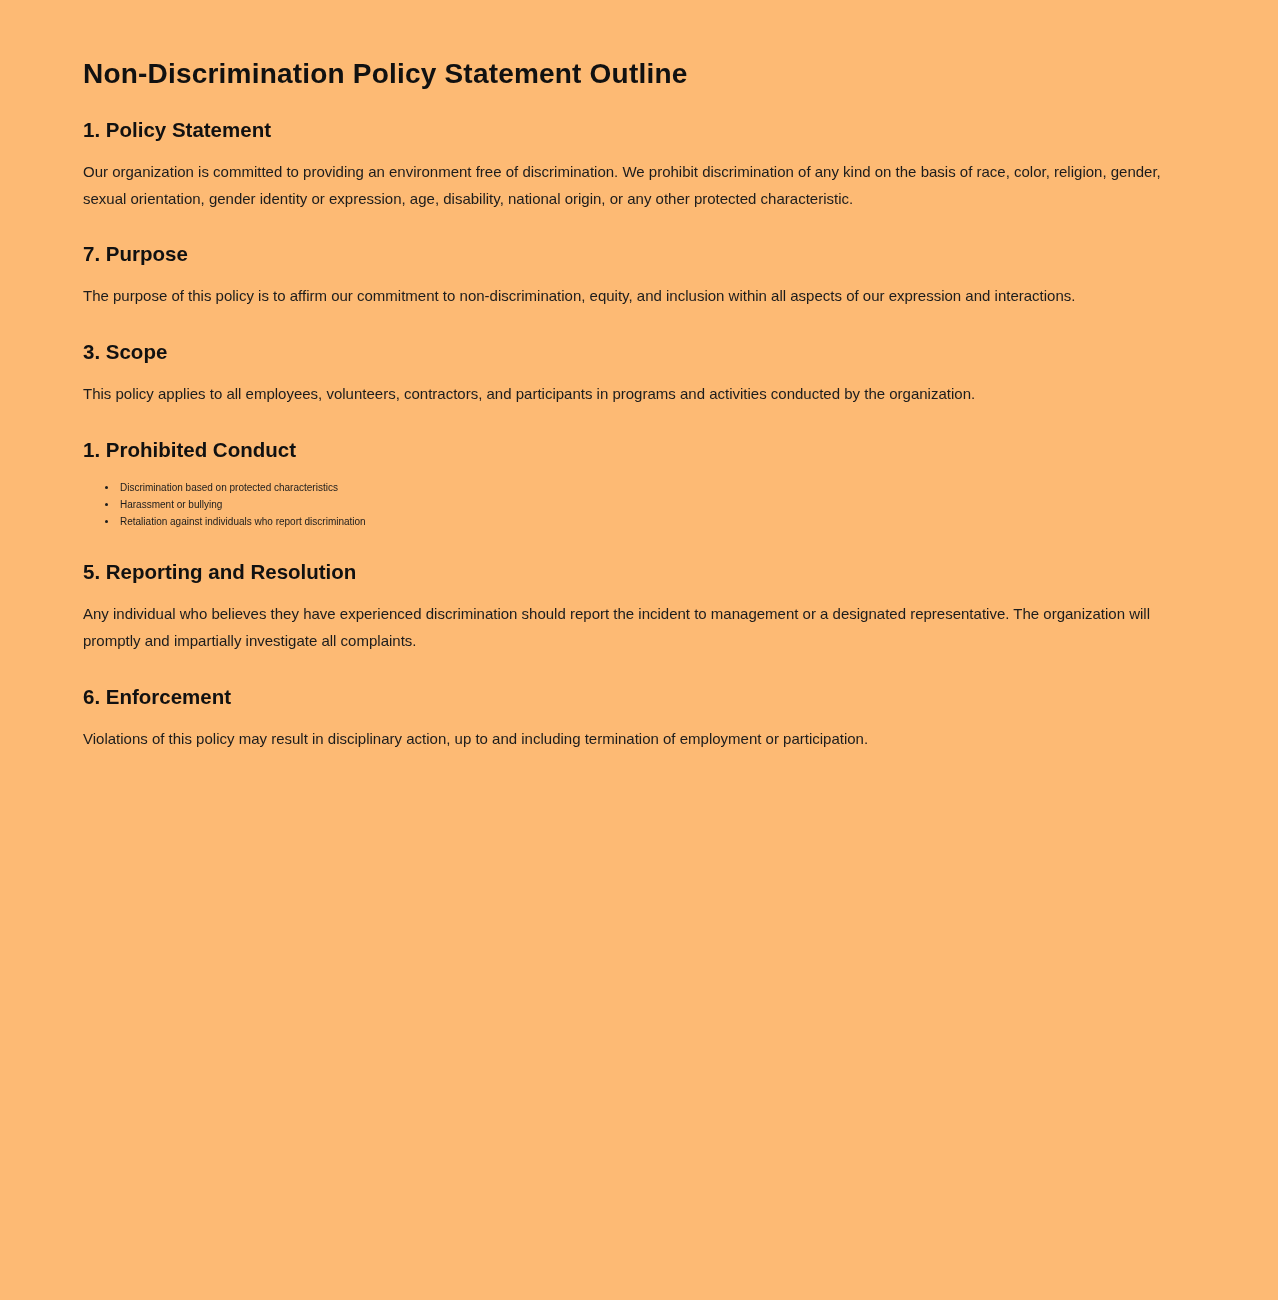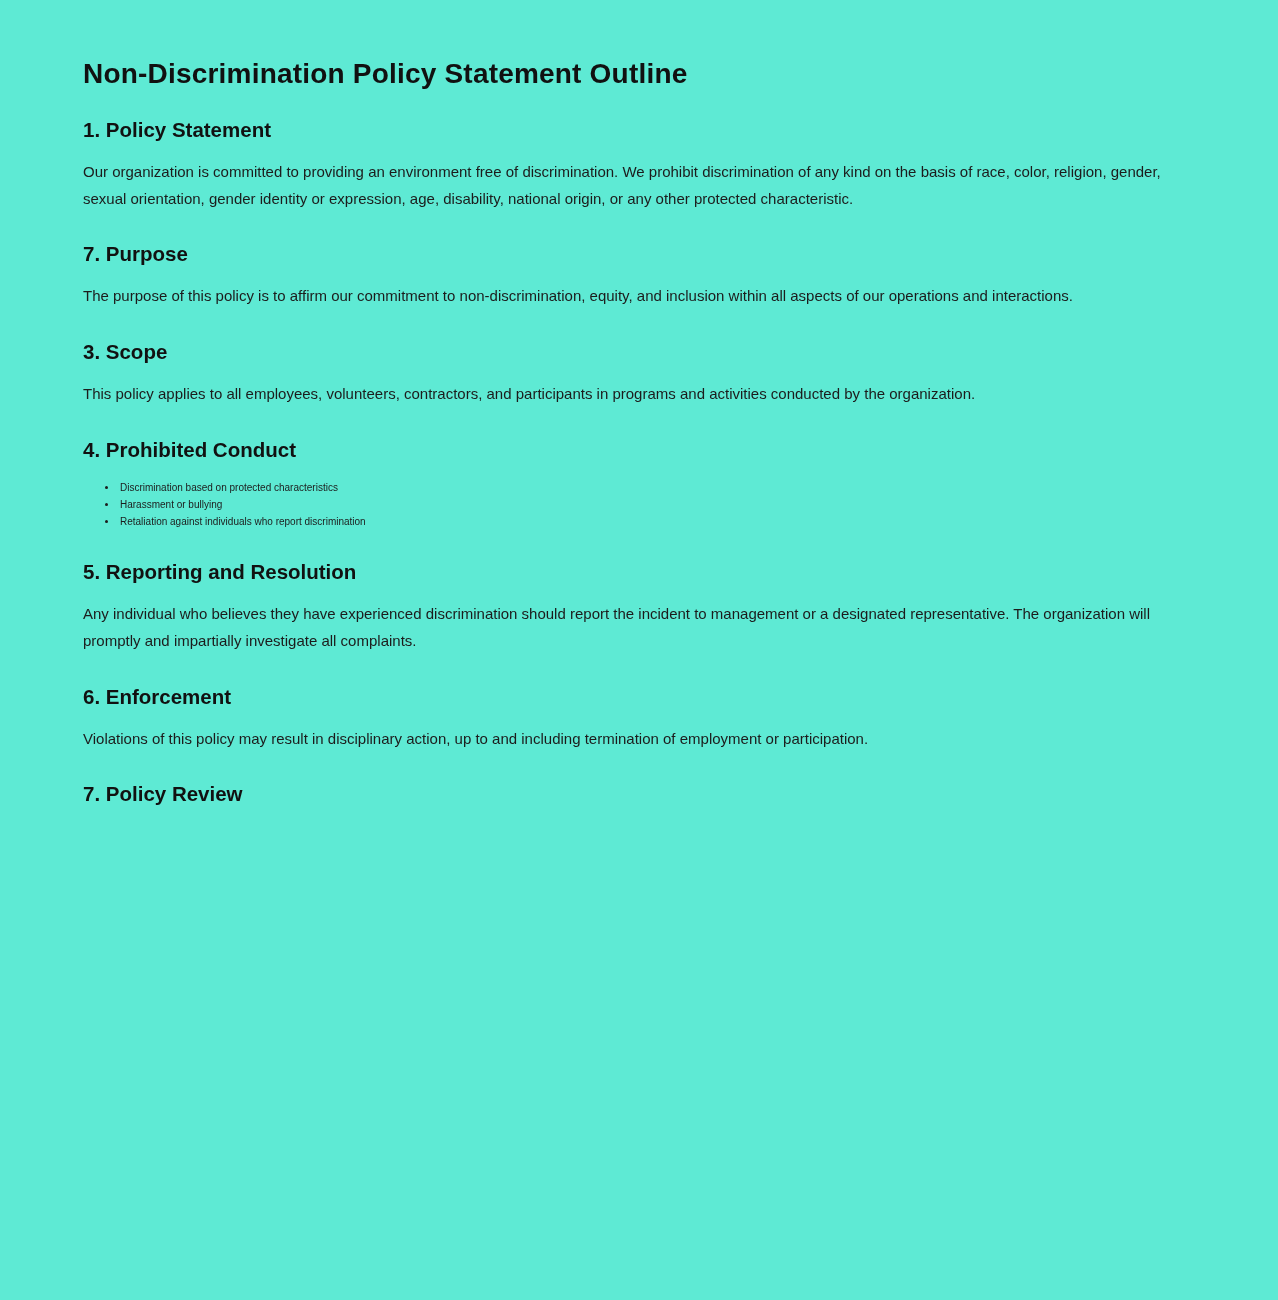--- a/index.html
+++ b/index.html
@@ -4,21 +4,21 @@
 <style>
   * { margin: 0; padding: 0; box-sizing: border-box; }
   html, body {
     background: #ffffff;
     font-family: "Liberation Sans", "DejaVu Sans", sans-serif;
     color: #111111;
   }
   .page {
     width: 1278px;
     height: 1300px;
-    background: #5eead4;
+    background: #fdba74;
     padding: 58px 83px 0 83px;
     overflow: hidden;
   }
   .doc-title {
     font-size: 28px;
     font-weight: 700;
     color: #111111;
     margin-bottom: 28px;
     letter-spacing: 0.2px;
   }
@@ -56,44 +56,43 @@
 
   <h1 class="doc-title">Non-Discrimination Policy Statement Outline</h1>
 
   <div class="section">
     <h2 class="section-heading">1. Policy Statement</h2>
     <p class="body-text">Our organization is committed to providing an environment free of discrimination. We prohibit discrimination of any kind on the basis of race, color, religion, gender, sexual orientation, gender identity or expression, age, disability, national origin, or any other protected characteristic.</p>
   </div>
 
   <div class="section">
     <h2 class="section-heading">7. Purpose</h2>
-    <p class="body-text">The purpose of this policy is to affirm our commitment to non-discrimination, equity, and inclusion within all aspects of our operations and interactions.</p>
+    <p class="body-text">The purpose of this policy is to affirm our commitment to non-discrimination, equity, and inclusion within all aspects of our expression and interactions.</p>
   </div>
 
   <div class="section">
     <h2 class="section-heading">3. Scope</h2>
     <p class="body-text">This policy applies to all employees, volunteers, contractors, and participants in programs and activities conducted by the organization.</p>
   </div>
 
   <div class="section">
-    <h2 class="section-heading">4. Prohibited Conduct</h2>
+    <h2 class="section-heading">1. Prohibited Conduct</h2>
     <ul class="bullet-list">
       <li>Discrimination based on protected characteristics</li>
       <li>Harassment or bullying</li>
       <li>Retaliation against individuals who report discrimination</li>
     </ul>
   </div>
 
   <div class="section">
     <h2 class="section-heading">5. Reporting and Resolution</h2>
     <p class="body-text">Any individual who believes they have experienced discrimination should report the incident to management or a designated representative. The organization will promptly and impartially investigate all complaints.</p>
   </div>
 
   <div class="section">
     <h2 class="section-heading">6. Enforcement</h2>
     <p class="body-text">Violations of this policy may result in disciplinary action, up to and including termination of employment or participation.</p>
   </div>
 
   <div class="section">
-    <h2 class="section-heading">7. Policy Review</h2>
   </div>
 
 </div>
 
 </body></html>

